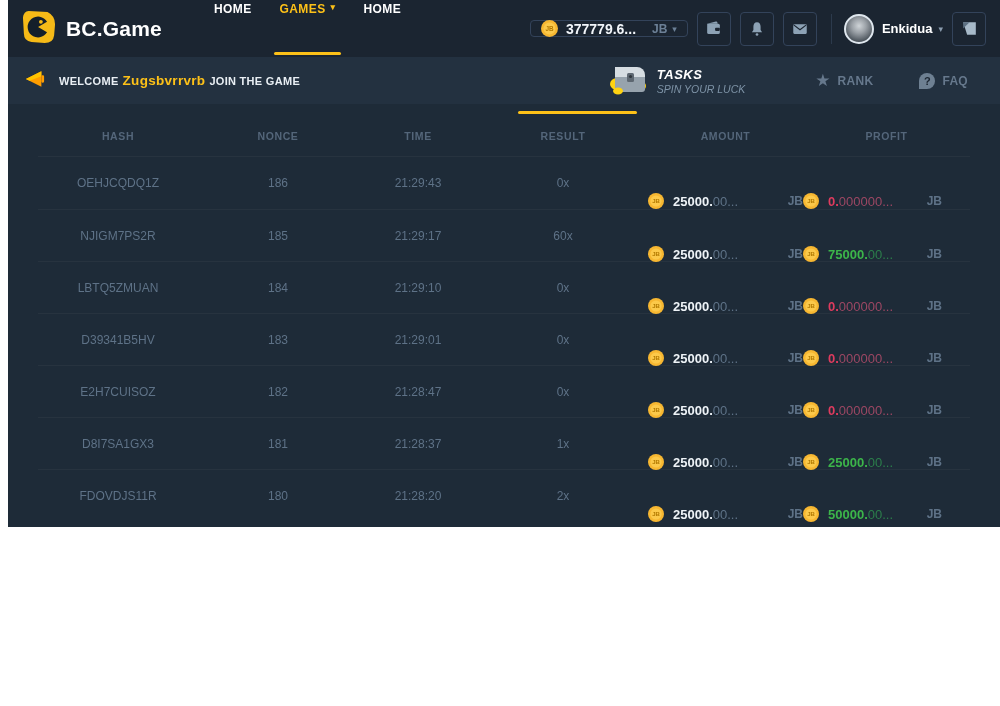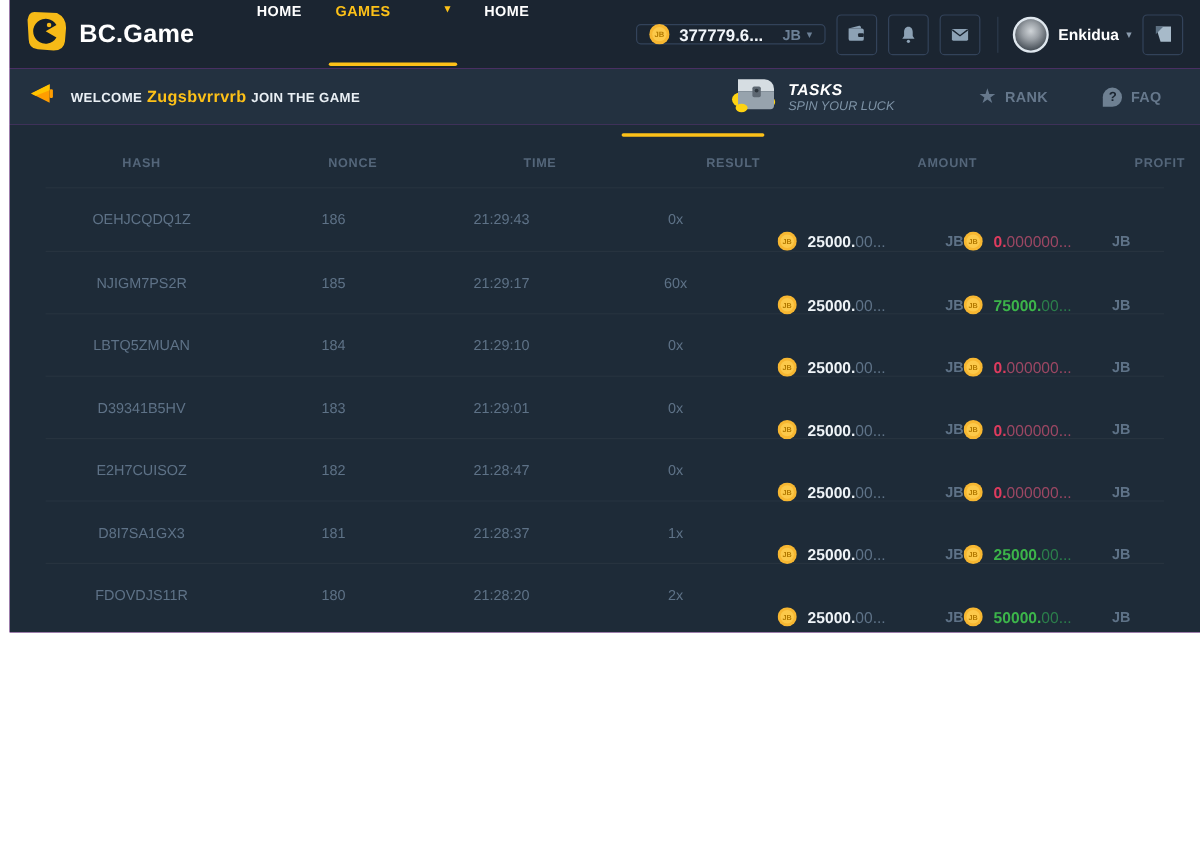--- a/index.html
+++ b/index.html
@@ -5,21 +5,21 @@
   * { margin:0; padding:0; box-sizing:border-box; }
   html,body { width:1000px; height:706px; background:#ffffff; font-family:"Liberation Sans",sans-serif; overflow:hidden; }
   .page { position:absolute; left:8px; top:0; width:992px; height:527px; background:#d946ef; }
 
   
   .navbar { height:57px; background:#1b2531; display:flex; align-items:center; padding:0 14px; position:relative; }
   .logo { display:flex; align-items:center; cursor:pointer; }
   .logo-text { color:#ffffff; font-size:21px; font-weight:800; margin-left:10px; letter-spacing:.2px; }
   .nav { display:flex; margin-left:38px; height:57px; }
   .nav-item { display:flex; padding:2px 14px; height:57px; color:#ffffff; font-size:12px; font-weight:700; letter-spacing:.4px; position:relative; cursor:pointer; }
-  .nav-item.active { color:#fdc118;gap:40px; }
+  .nav-item.active { color:#fdc118; }
   .nav-item .caret { font-size:9px; margin-left:5px; color:#fdc118; }
   .nav-item .underline { position:absolute; left:8px; right:8px; bottom:2px; height:3px; background:#fdc118; border-radius:2px; }
 
   .balance-pill { margin-left:auto; display:flex; align-items:center; height:17px; border:1px solid #33435a; border-radius:4px; padding:0 10px; cursor:pointer; }
   .balance-amt { color:#f2f6fa; font-size:14px; font-weight:700; margin-left:8px; }
   .balance-cur { color:#6c8096; font-size:12px; font-weight:700; margin-left:16px; }
   .balance-pill .caret { color:#6c8096; font-size:9px; margin-left:5px; }
 
   .icon-btn { width:34px; height:34px; border:1px solid #33435a; border-radius:4px; margin-left:9px; display:flex; align-items:center; justify-content:center; cursor:pointer; }
   .vdiv { width:1px; height:30px; background:#2c3a4c; margin:0 12px 0 14px; }
@@ -39,21 +39,21 @@
   .rank { display:flex; align-items:center; margin-left:70px; cursor:pointer; color:#66788c; }
   .rank-star { font-size:17px; margin-right:7px; }
   .rank-label,.faq-label { font-size:12px; font-weight:700; letter-spacing:.3px; }
   .faq { display:flex; align-items:center; margin-left:46px; margin-right:16px; cursor:pointer; color:#66788c; }
   .faq-q { width:16px; height:16px; border-radius:50% 50% 50% 0; background:#6e8092; color:#1b2531; font-size:11px; font-weight:800; display:flex; align-items:center; justify-content:center; margin-right:7px; }
 
   
   .main { position:relative; height:423px; background:#1e2b38; }
   .tab-line { position:absolute; top:7px; left:510px; width:119px; height:3px; background:#fdc118; border-radius:2px; }
   .grid-cols { display:grid; grid-template-columns:160px 160px 120px 170px 155px 167px; }
-  .thead { margin:0 30px; height:53px; align-items:center; padding-top:12px; border-bottom:1px solid #27333f;gap:16px; }
+  .thead { margin:0 30px; height:53px; align-items:center; padding-top:12px; border-bottom:1px solid #27333f; }
   .th { color:#54667a; font-size:10.5px; font-weight:700; letter-spacing:.6px; text-align:center; }
   .rows {}
   .row { margin:0 30px; height:52px; align-items:center; cursor:pointer; }
   .row + .row { border-top:1px solid #27333f; }
   .cell { color:#5e7287; font-size:12px; text-align:center; }
   .money { display:flex; align-items:center; text-align:center;margin-top:36px; }
   .money .num { margin-left:9px; font-size:13px; }
   .money .num b { color:#eef3f7; font-weight:700; }
   .money .num i { font-style:normal; color:#5e7287; }
   .money .cur { margin-left:auto; color:#5e7287; font-size:12px; font-weight:700; }

